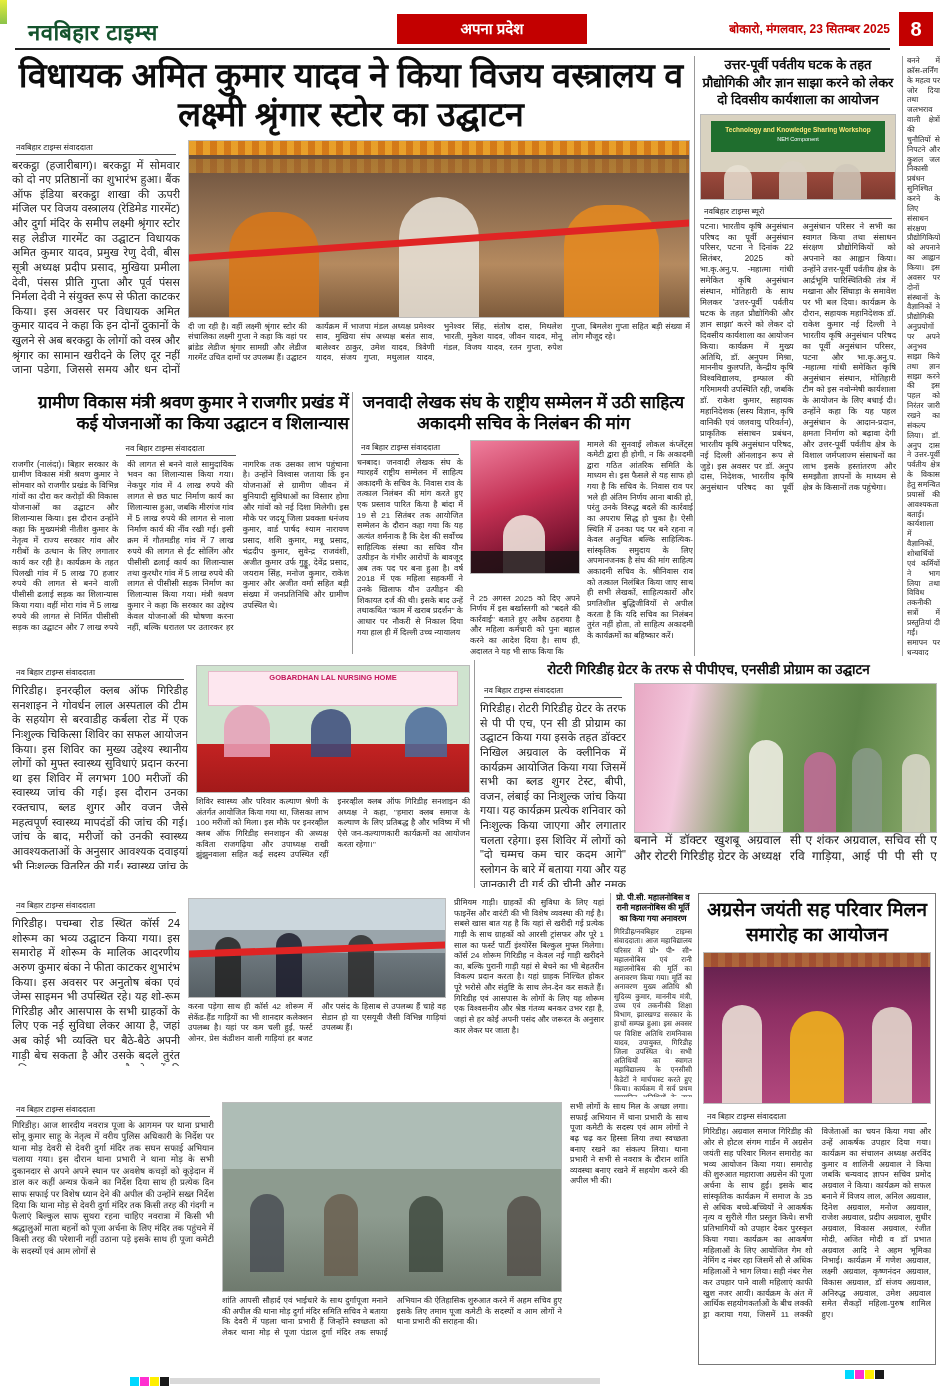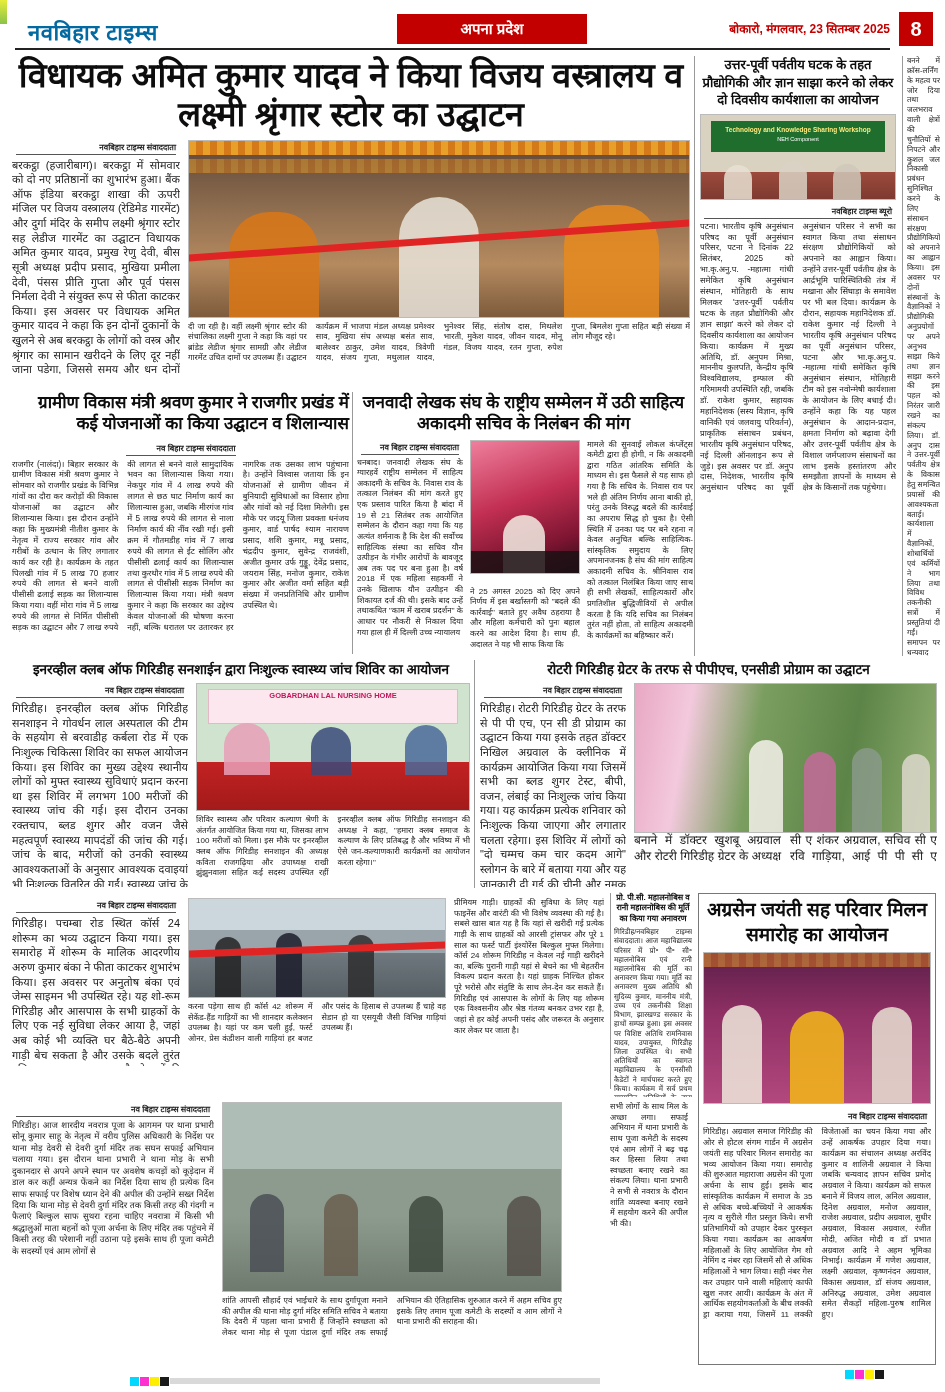--- a/index.html
+++ b/index.html
@@ -2,29 +2,29 @@
 <html><head>
 <meta charset="utf-8">
 <style>
   html,body{margin:0;padding:0;}
   body{
     width:945px;height:1392px;position:relative;background:#ffffff;
     font-family:"Liberation Sans", sans-serif;color:#111;overflow:hidden;
   }
   .abs{position:absolute;}
   
-  .mast-title{font-size:22px;font-weight:bold;color:#0369a1;letter-spacing:.5px;}
+  .mast-title{font-size:22px;font-weight:bold;color:#14532d;letter-spacing:.5px;}
   .mast-section{background:#c30000;color:#fff;font-size:15px;font-weight:bold;
     text-align:center;line-height:30px;height:30px;}
   .mast-date{font-size:12px;font-weight:bold;color:#c30000;text-align:right;line-height:30px;}
   .mast-page{background:#c30000;color:#fff;font-size:20px;font-weight:bold;text-align:center;line-height:34px;}
   .mast-rule{background:#222;height:2px;}
   
   .hl{font-weight:bold;text-align:center;color:#0d0d0d;}
-  .byline{font-size:8px;font-weight:bold;text-align:right;color:#222;
+  .byline{font-size:8px;font-weight:normal;text-align:left;color:#222;
     border-bottom:1px solid #555;padding:1px 0 2px 0;margin:0 4px 3px 4px;}
   .bodytext{font-size:11px;line-height:1.33;text-align:justify;color:#1c1c1c;}
   .cols2{column-count:2;column-gap:9px;}
   .cols3{column-count:3;column-gap:9px;}
   .cols4{column-count:4;column-gap:9px;}
   .photo{position:relative;overflow:hidden;border:1px solid #bbb;background:#a99;}
   .vrule{background:#999;width:1px;}
   
   .garland{position:absolute;top:0;left:0;right:0;height:14px;
     background:repeating-linear-gradient(90deg,#f7a928 0 7px,#e07f15 7px 14px);opacity:.9;}
@@ -112,30 +112,29 @@
   <div style="display:flex;margin-top:5px;gap:7px;">
     <div style="width:106px;flex:none;">
       <div class="byline">नव बिहार टाइम्स संवाददाता</div>
       <div class="bodytext" style="height:196px;overflow:hidden;font-size:8px;">धनबाद। जनवादी लेखक संघ के ग्यारहवें राष्ट्रीय सम्मेलन में साहित्य अकादमी के सचिव के. निवास राव के तत्काल निलंबन की मांग करते हुए एक प्रस्ताव पारित किया है बांदा में 19 से 21 सितंबर तक आयोजित सम्मेलन के दौरान कहा गया कि यह अत्यंत शर्मनाक है कि देश की सर्वोच्च साहित्यिक संस्था का सचिव यौन उत्पीड़न के गंभीर आरोपों के बावजूद अब तक पद पर बना हुआ है। वर्ष 2018 में एक महिला सहकर्मी ने उनके खिलाफ यौन उत्पीड़न की शिकायत दर्ज की थी। इसके बाद उन्हें तथाकथित "काम में खराब प्रदर्शन" के आधार पर नौकरी से निकाल दिया गया हाल ही में दिल्ली उच्च न्यायालय</div>
     </div>
     <div style="width:110px;flex:none;">
       <div class="photo" id="lekhak-photo" style="height:132px;">
         <div class="blob" style="left:30%;bottom:0;width:42px;height:58px;background:#f2ede4;"></div>
         <div class="blob" style="left:0;bottom:0;width:100%;height:22px;background:#1c1014;border-radius:0;"></div>
       </div>
-      <div class="bodytext" style="margin-top:13px;height:70px;overflow:hidden;font-size:8px;">ने 25 अगस्त 2025 को दिए अपने निर्णय में इस बर्खास्तगी को "बदले की कार्रवाई" बताते हुए अवैध ठहराया है और महिला कर्मचारी को पुनः बहाल करने का आदेश दिया है। साथ ही, अदालत ने यह भी साफ किया कि</div>
+      <div class="bodytext" style="margin-top:20px;height:70px;overflow:hidden;font-size:8px;">ने 25 अगस्त 2025 को दिए अपने निर्णय में इस बर्खास्तगी को "बदले की कार्रवाई" बताते हुए अवैध ठहराया है और महिला कर्मचारी को पुनः बहाल करने का आदेश दिया है। साथ ही, अदालत ने यह भी साफ किया कि</div>
     </div>
     <div style="width:106px;flex:none;">
       <div class="bodytext" style="height:208px;overflow:hidden;font-size:8px;">मामले की सुनवाई लोकल कंप्लेंट्स कमेटी द्वारा ही होगी, न कि अकादमी द्वारा गठित आंतरिक समिति के माध्यम से। इस फैसले से यह साफ हो गया है कि सचिव के. निवास राव पर भले ही अंतिम निर्णय आना बाकी हो, परंतु उनके विरुद्ध बदले की कार्रवाई का अपराध सिद्ध हो चुका है। ऐसी स्थिति में उनका पद पर बने रहना न केवल अनुचित बल्कि साहित्यिक-सांस्कृतिक समुदाय के लिए अपमानजनक है संघ की मांग साहित्य अकादमी सचिव के. श्रीनिवास राव को तत्काल निलंबित किया जाए साथ ही सभी लेखकों, साहित्यकारों और प्रगतिशील बुद्धिजीवियों से अपील करता है कि यदि सचिव का निलंबन तुरंत नहीं होता, तो साहित्य अकादमी के कार्यक्रमों का बहिष्कार करें।</div>
     </div>
   </div>
 </div>
 
 <div class="abs" style="left:12px;top:660px;width:458px;">
-  <div class="hl" style="font-size:13.5px;">इनरव्हील क्लब ऑफ गिरिडीह सनशाईन द्वारा निःशुल्क स्वास्थ्य जांच शिविर का आयोजन</div>
   <div style="display:flex;margin-top:5px;gap:8px;">
     <div style="width:176px;flex:none;">
       <div class="byline">नव बिहार टाइम्स संवाददाता</div>
       <div class="bodytext" style="height:186px;overflow:hidden;">गिरिडीह। इनरव्हील क्लब ऑफ गिरिडीह सनशाइन ने गोवर्धन लाल अस्पताल की टीम के सहयोग से बरवाडीह कर्बला रोड में एक निःशुल्क चिकित्सा शिविर का सफल आयोजन किया। इस शिविर का मुख्य उद्देश्य स्थानीय लोगों को मुफ्त स्वास्थ्य सुविधाएं प्रदान करना था इस शिविर में लगभग 100 मरीजों की स्वास्थ्य जांच की गई। इस दौरान उनका रक्तचाप, ब्लड शुगर और वजन जैसे महत्वपूर्ण स्वास्थ्य मापदंडों की जांच की गई। जांच के बाद, मरीजों को उनकी स्वास्थ्य आवश्यकताओं के अनुसार आवश्यक दवाइयां भी निःशुल्क वितरित की गईं।  स्वास्थ्य जांच के साथ-साथ, शिविर में आए सभी मरीजों को बिस्किट और माजा ड्रिंक भी दिए गए, जिससे उन्हें एक सुखद अनुभव मिला। यह</div>
     </div>
     <div style="width:274px;flex:none;">
       <div class="photo" id="innerwheel-photo" style="height:126px;">
         <div class="banner-pink">GOBARDHAN LAL NURSING HOME</div>
         <div class="blob" style="left:10%;bottom:28%;width:46px;height:52px;background:#e8a0b8;"></div>
         <div class="blob" style="left:42%;bottom:28%;width:40px;height:48px;background:#3a4a7a;"></div>
@@ -216,21 +215,21 @@
     <div style="width:340px;flex:none;">
       <div class="photo" id="navratra-photo" style="height:188px;">
         <div class="blob" style="left:8%;bottom:10%;width:34px;height:78px;background:#4a4f55;"></div>
         <div class="blob" style="left:30%;bottom:8%;width:34px;height:82px;background:#6a5f50;"></div>
         <div class="blob" style="left:55%;bottom:10%;width:34px;height:76px;background:#3f4a3f;"></div>
         <div class="blob" style="right:6%;bottom:8%;width:34px;height:80px;background:#55504a;"></div>
       </div>
       <div class="bodytext cols2" style="margin-top:4px;height:48px;overflow:hidden;font-size:8px;">शांति आपसी सौहार्द एवं भाईचारे के साथ दुर्गापूजा मनाने की अपील की थाना मोड़ दुर्गा मंदिर समिति सचिव ने बताया कि देवरी में पहला थाना प्रभारी हैं जिन्होंने स्वच्छता को लेकर थाना मोड़ से पूजा पंडाल दुर्गा मंदिर तक सफाई अभियान की ऐतिहासिक शुरुआत करने में अहम सचिव हुए इसके लिए तमाम पूजा कमेटी के सदस्यों व आम लोगों ने थाना प्रभारी की सराहना की।</div>
     </div>
     <div style="width:118px;flex:none;">
-      <div class="bodytext" style="height:240px;overflow:hidden;font-size:8px;margin-left:40px;">सभी लोगों के साथ मिल के अच्छा लगा। सफाई अभियान में थाना प्रभारी के साथ पूजा कमेटी के सदस्य एवं आम लोगों ने बढ़ चढ़ कर हिस्सा लिया तथा स्वच्छता बनाए रखने का संकल्प लिया। थाना प्रभारी ने सभी से नवरात्र के दौरान शांति व्यवस्था बनाए रखने में सहयोग करने की अपील भी की।</div>
+      <div class="bodytext" style="height:240px;overflow:hidden;font-size:8px;">सभी लोगों के साथ मिल के अच्छा लगा। सफाई अभियान में थाना प्रभारी के साथ पूजा कमेटी के सदस्य एवं आम लोगों ने बढ़ चढ़ कर हिस्सा लिया तथा स्वच्छता बनाए रखने का संकल्प लिया। थाना प्रभारी ने सभी से नवरात्र के दौरान शांति व्यवस्था बनाए रखने में सहयोग करने की अपील भी की।</div>
     </div>
   </div>
 </div>
 
 <div class="abs regbar" style="left:130px;top:1377px;">
   <div style="background:#00d8ff;"></div>
   <div style="background:#ff2fd0;"></div>
   <div style="background:#ffee00;"></div>
   <div style="background:#1a1a1a;"></div>
   <div style="background:#d9d9d9;width:430px;height:6px;margin-top:1px;"></div>

